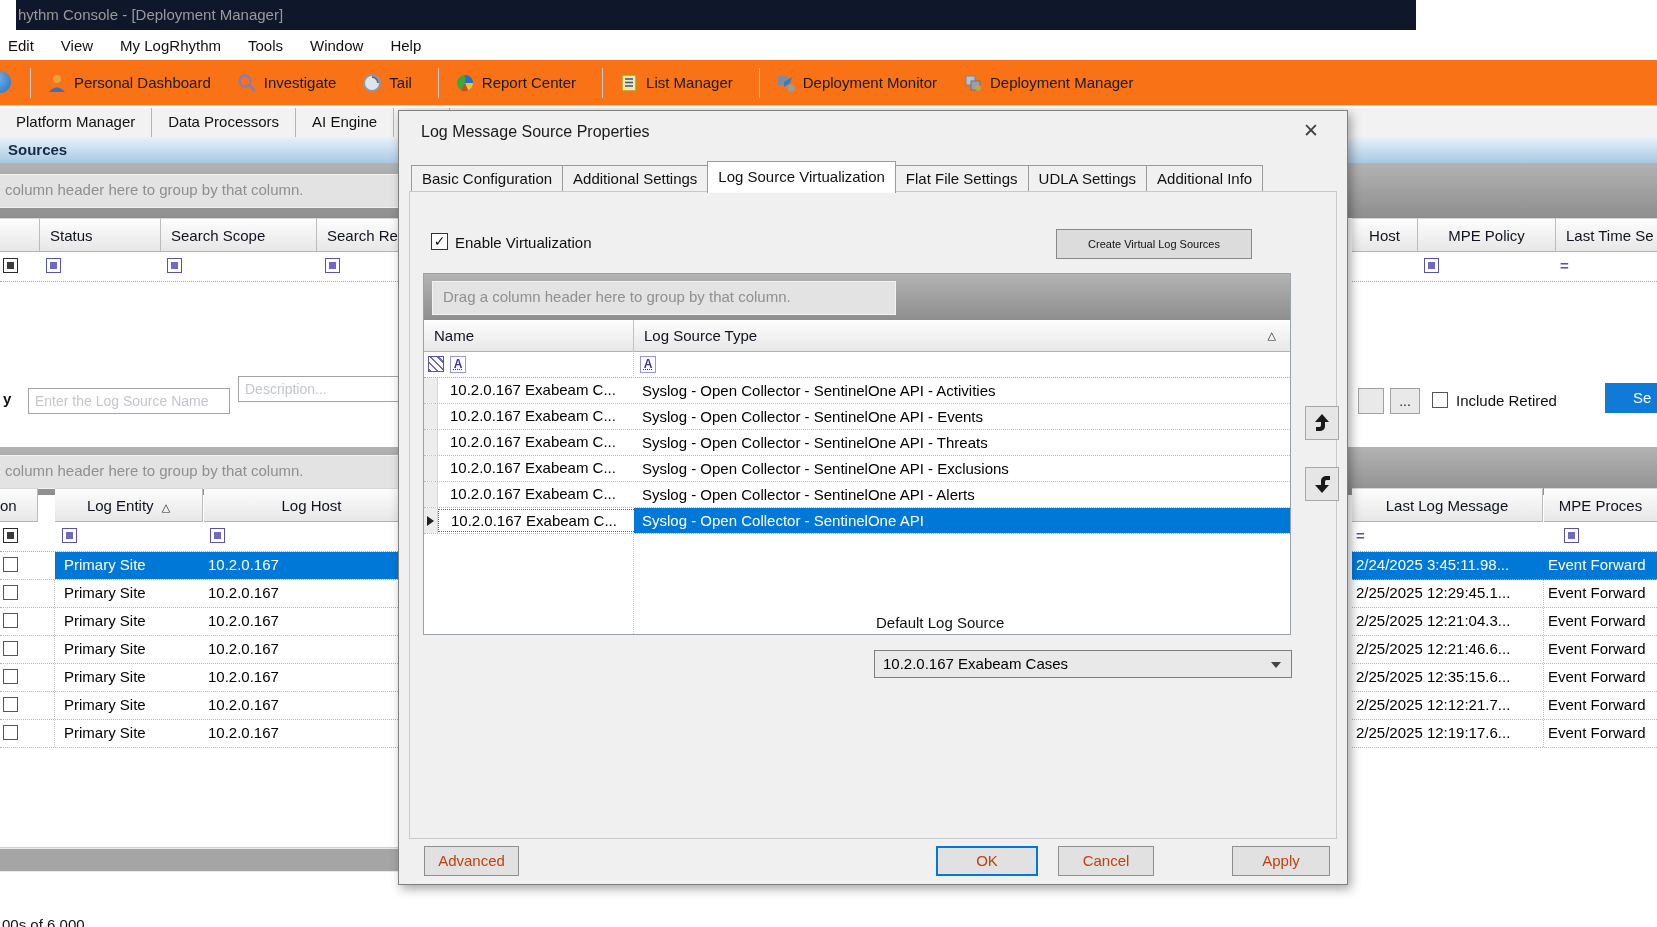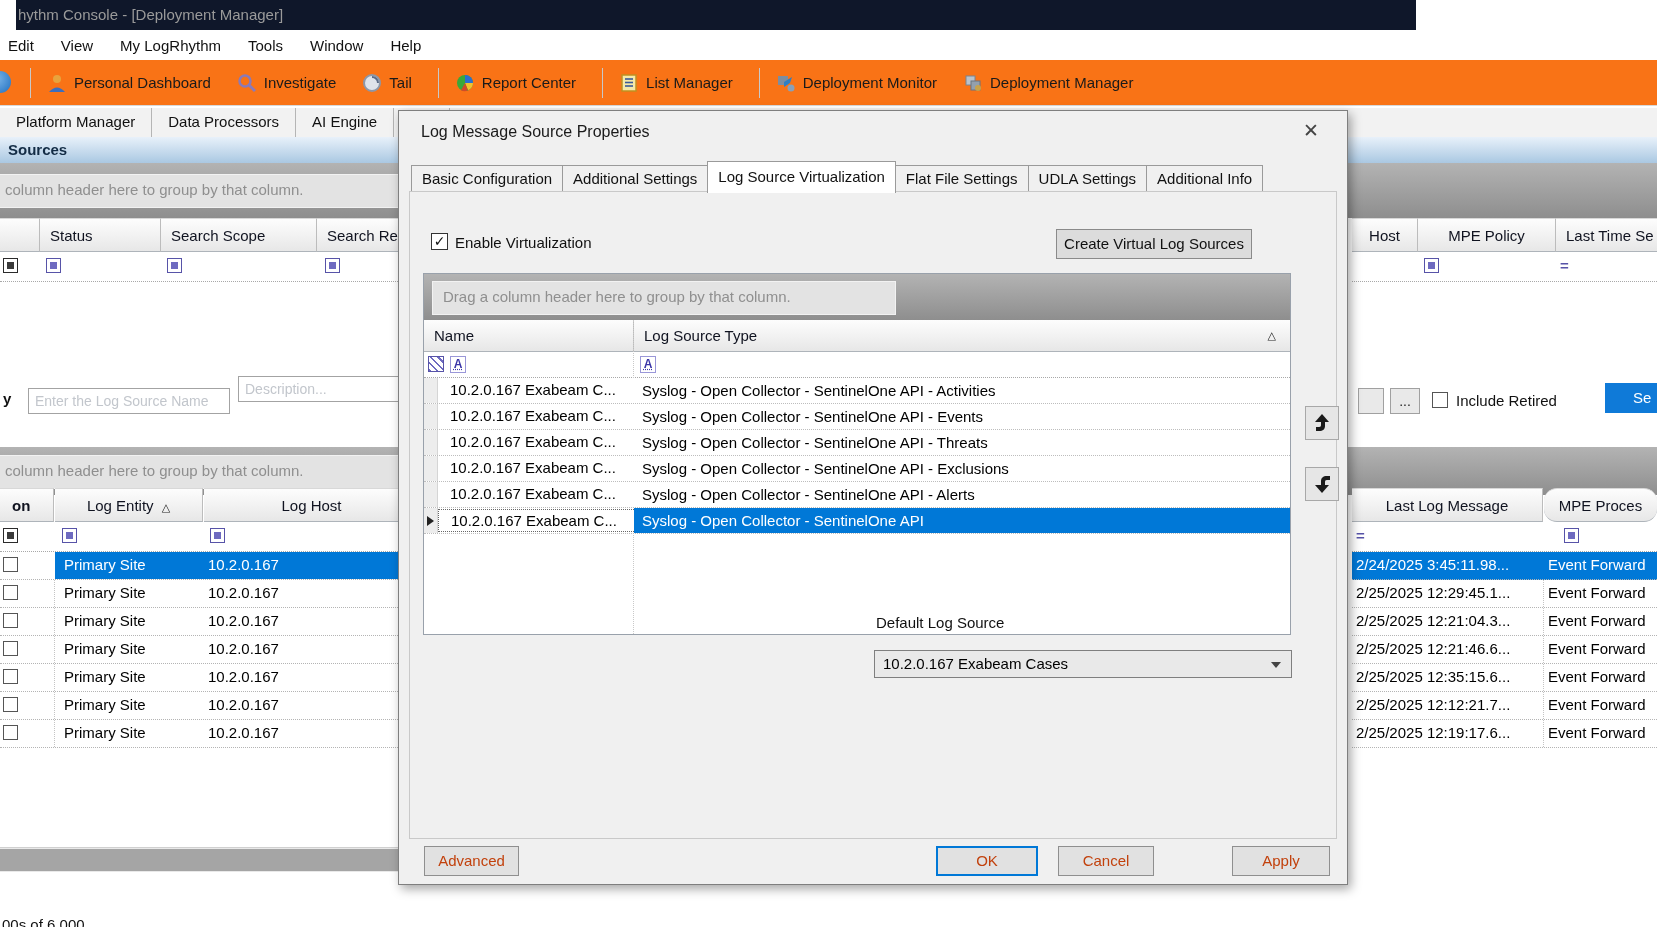--- a/index.html
+++ b/index.html
@@ -66,21 +66,21 @@
 
   
   #dialog{left:398px;top:110px;width:950px;height:775px;background:#f0f0f0;border:1px solid #7f7f7f;box-shadow:3px 4px 10px rgba(0,0,0,.35);box-sizing:border-box;}
   #dlg-title{position:absolute;left:22px;top:12px;font-size:16px;color:#1a1a1a;}
   #dlg-close{position:absolute;right:28px;top:8px;font-size:19px;color:#444;cursor:default;}
   #dlg-tabs{position:absolute;left:12px;top:50px;display:flex;align-items:flex-end;}
   .dtab{font-size:15px;color:#111;background:#f0f0f0;border:1px solid #9a9a9a;border-bottom:none;padding:0 10px;height:27px;line-height:26px;margin-right:-1px;}
   .dtab.active{background:#fff;height:31px;line-height:30px;position:relative;z-index:2;}
   #dlg-page{position:absolute;left:10px;top:80px;width:928px;height:648px;background:#f0f0f0;border:1px solid #c9c9c9;box-sizing:border-box;}
   .wchk{position:absolute;width:17px;height:17px;background:#fff;border:1px solid #333;box-sizing:border-box;font-size:14px;line-height:15px;text-align:center;color:#111;}
-  #btn-create{position:absolute;left:657px;top:118px;width:196px;height:30px;background:#dcdcdc;border:1px solid #8a8a8a;font-size:15px;color:#111;text-align:center;line-height:28px;box-sizing:border-box;}
+  #btn-create{position:absolute;left:657px;top:118px;width:196px;height:30px;background:#dcdcdc;border:1px solid #8a8a8a;font-size:11px;color:#111;text-align:center;line-height:28px;box-sizing:border-box;}
 
   #dgrid{position:absolute;left:24px;top:162px;width:868px;height:362px;background:#fff;border:1px solid #99a1ab;box-sizing:border-box;}
   #dgband{position:absolute;left:0;top:0;width:866px;height:46px;background:linear-gradient(#b3b3b3,#8e8e8e);}
   #dginset{left:8px;top:7px;width:452px;height:32px;}
   .dhdr{position:absolute;top:46px;height:32px;line-height:31px;font-size:15px;color:#101320;background:linear-gradient(#fdfdfd,#e7e7e7);border-right:1px solid #bcbcbc;border-bottom:1px solid #aeb4ba;box-sizing:border-box;padding-left:10px;}
   #dfilter{position:absolute;left:0;top:78px;width:866px;height:26px;background:#fff;border-bottom:1px dotted #a8a8a8;box-sizing:border-box;}
   .hatch{position:absolute;width:16px;height:16px;border:1px solid #5753a8;box-sizing:border-box;background:repeating-linear-gradient(45deg,#6e6ac0 0 2px,#fff 2px 5px);}
   .afilter{position:absolute;width:16px;height:17px;border:1px solid #9a97d8;box-sizing:border-box;background:#fff;color:#3b36a8;font-size:12px;font-weight:bold;text-align:center;line-height:15px;text-decoration:underline dotted;}
   .drow{position:absolute;left:0;width:866px;height:26px;border-bottom:1px dotted #bdbdbd;box-sizing:border-box;background:#fff;}
   .drowhdr{position:absolute;left:0;top:0;width:14px;height:25px;background:#ededed;border-right:1px solid #d5d5d5;box-sizing:border-box;}
@@ -218,25 +218,25 @@
   <div class="smallbtn" style="left:1358px;top:388px;width:26px;height:26px;"></div>
   <div class="smallbtn" style="left:1390px;top:388px;width:30px;height:26px;line-height:24px;">...</div>
   <span class="cbox" style="left:1432px;top:392px;"></span>
   <span class="lbl" style="left:1456px;top:392px;">Include Retired</span>
   <div id="searchbtn">Se</div>
 
   <div class="abs groupband" id="gband2">
     <div class="ginset" style="left:-60px;top:8px;width:435px;height:32px;padding-left:64px;">column header here to group by that column.</div>
   </div>
 
-  <div class="hdrcell hl" style="left:0;top:488px;width:54px;padding-left:12px;font-weight:bold;">on</div>
+  <div class="hdrcell hl" style="left:0;top:488px;width:38px;padding-left:0;">on</div>
   <div class="hdrcell hc" style="left:55px;top:488px;width:148px;"><span>Log Entity</span><span class="sortglyph">△</span></div>
   <div class="hdrcell hc" style="left:204px;top:488px;width:216px;"><span>Log Host</span><span class="sortglyph" style="position:absolute;right:4px;">△</span></div>
   <div class="hdrcell hc" style="left:1352px;top:488px;width:191px;">Last Log Message</div>
-  <div class="hdrcell hc" style="left:1544px;top:488px;width:113px;border-right:none;border-radius:13px;">MPE Proces</div>
+  <div class="hdrcell hc" style="left:1544px;top:488px;width:113px;border-right:none;">MPE Proces</div>
 
   <div class="filterstrip" style="left:0;top:522px;width:420px;"></div>
   <div class="filterstrip" style="left:1352px;top:522px;width:305px;"></div>
   <span class="bfilter" style="left:3px;top:528px;"></span>
   <span class="vfilter" style="left:62px;top:528px;"></span>
   <span class="vfilter" style="left:210px;top:528px;"></span>
   <span class="eqfilter" style="left:1356px;top:527px;">=</span>
   <span class="vfilter" style="left:1564px;top:528px;"></span>
 
   <div class="rowstrip" style="left:0;top:552px;width:420px;">

